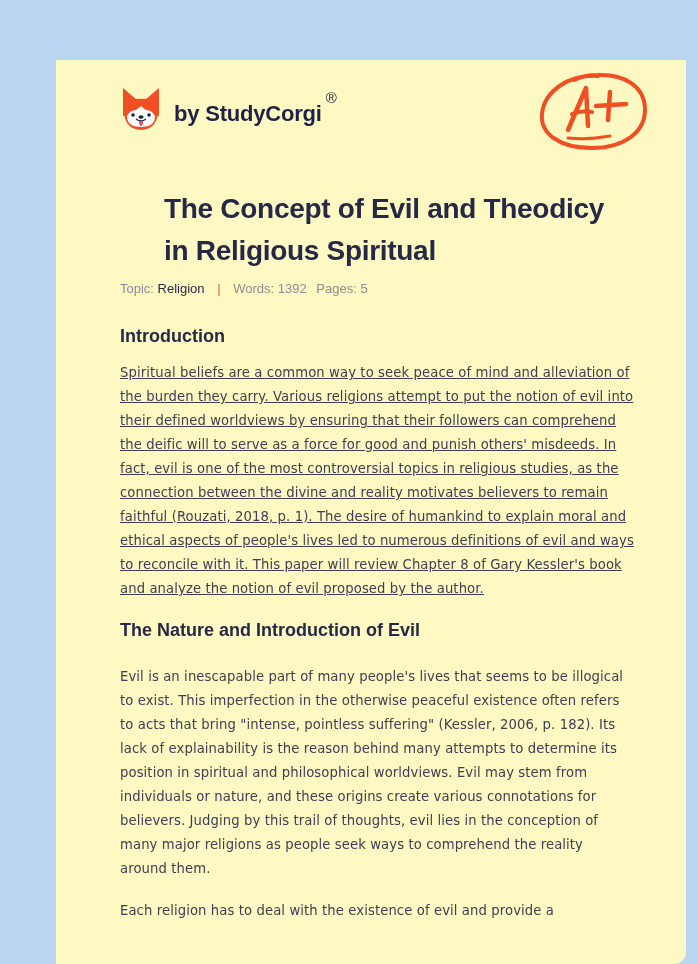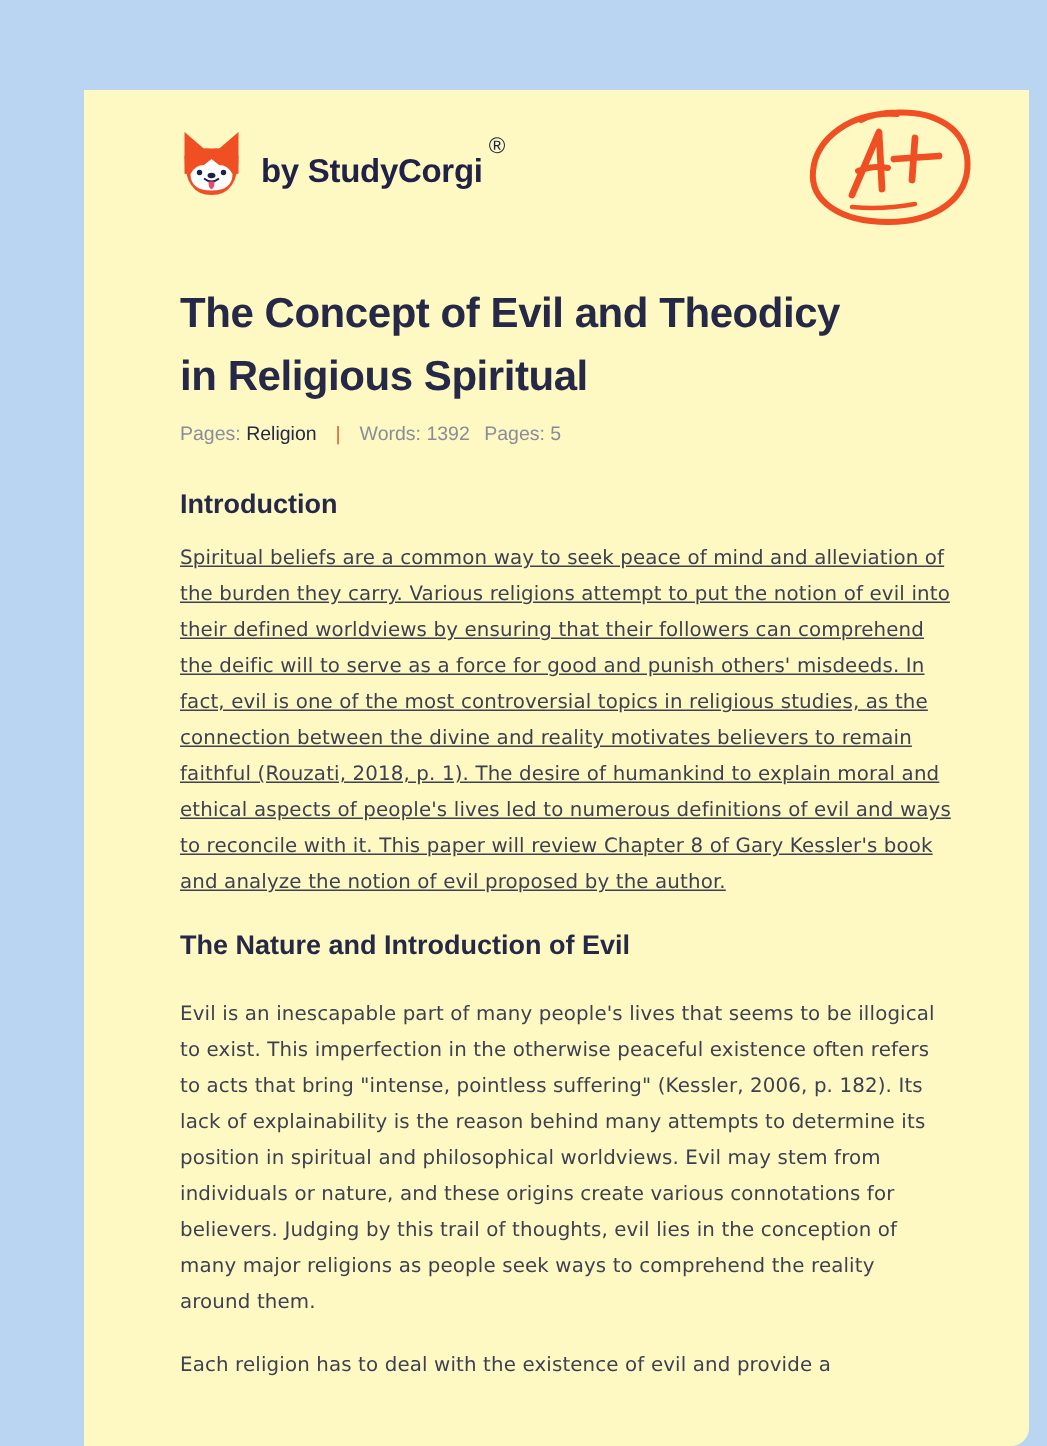--- a/index.html
+++ b/index.html
@@ -38,21 +38,21 @@
     .grade {
       position: absolute; left: 482px; top: 10px;
       width: 112px; height: 82px;
     }
     .content {
       position: absolute; left: 64px; top: 128px; width: 514px;
     }
     .title {
       font-family: "Liberation Sans", sans-serif;
       font-weight: 700; font-size: 28px; line-height: 42px;
-      color: #262847; letter-spacing: -0.3px;
+      color: #262847; letter-spacing: -0.3px; margin-left: 44px;
     }
     .meta {
       margin-top: 8px;
       font-family: "Liberation Sans", sans-serif;
       font-size: 13px; color: #8a8c99; line-height: 18px;
       white-space: nowrap;
     }
     .meta .topic-val { color: #262847; }
     .meta .sep { color: #e0612b; margin: 0 9px; }
     .meta .gap { margin-left: 6px; }
@@ -110,21 +110,21 @@
     </svg>
   </div>
 
   <div class="content">
     <h1 class="title">
       <span>The Concept of Evil and Theodicy</span><br>
       <span>in Religious Spiritual</span>
     </h1>
 
     <div class="meta">
-      <span>Pages:</span>
+      <span>Topic:</span>
       <span class="topic-val">Religion</span>
       <span class="sep">|</span>
       <span>Words: 1392</span>
       <span class="gap">Pages: 5</span>
     </div>
 
     <h2 class="h-intro">Introduction</h2>
     <p class="p1">Spiritual beliefs are a common way to seek peace of mind and alleviation of the burden they carry. Various religions attempt to put the notion of evil into their defined worldviews by ensuring that their followers can comprehend the deific will to serve as a force for good and punish others' misdeeds. In fact, evil is one of the most controversial topics in religious studies, as the connection between the divine and reality motivates believers to remain faithful (Rouzati, 2018, p. 1). The desire of humankind to explain moral and ethical aspects of people's lives led to numerous definitions of evil and ways to reconcile with it. This paper will review Chapter 8 of Gary Kessler's book and analyze the notion of evil proposed by the author.</p>
 
     <h2 class="h-nature">The Nature and Introduction of Evil</h2>

